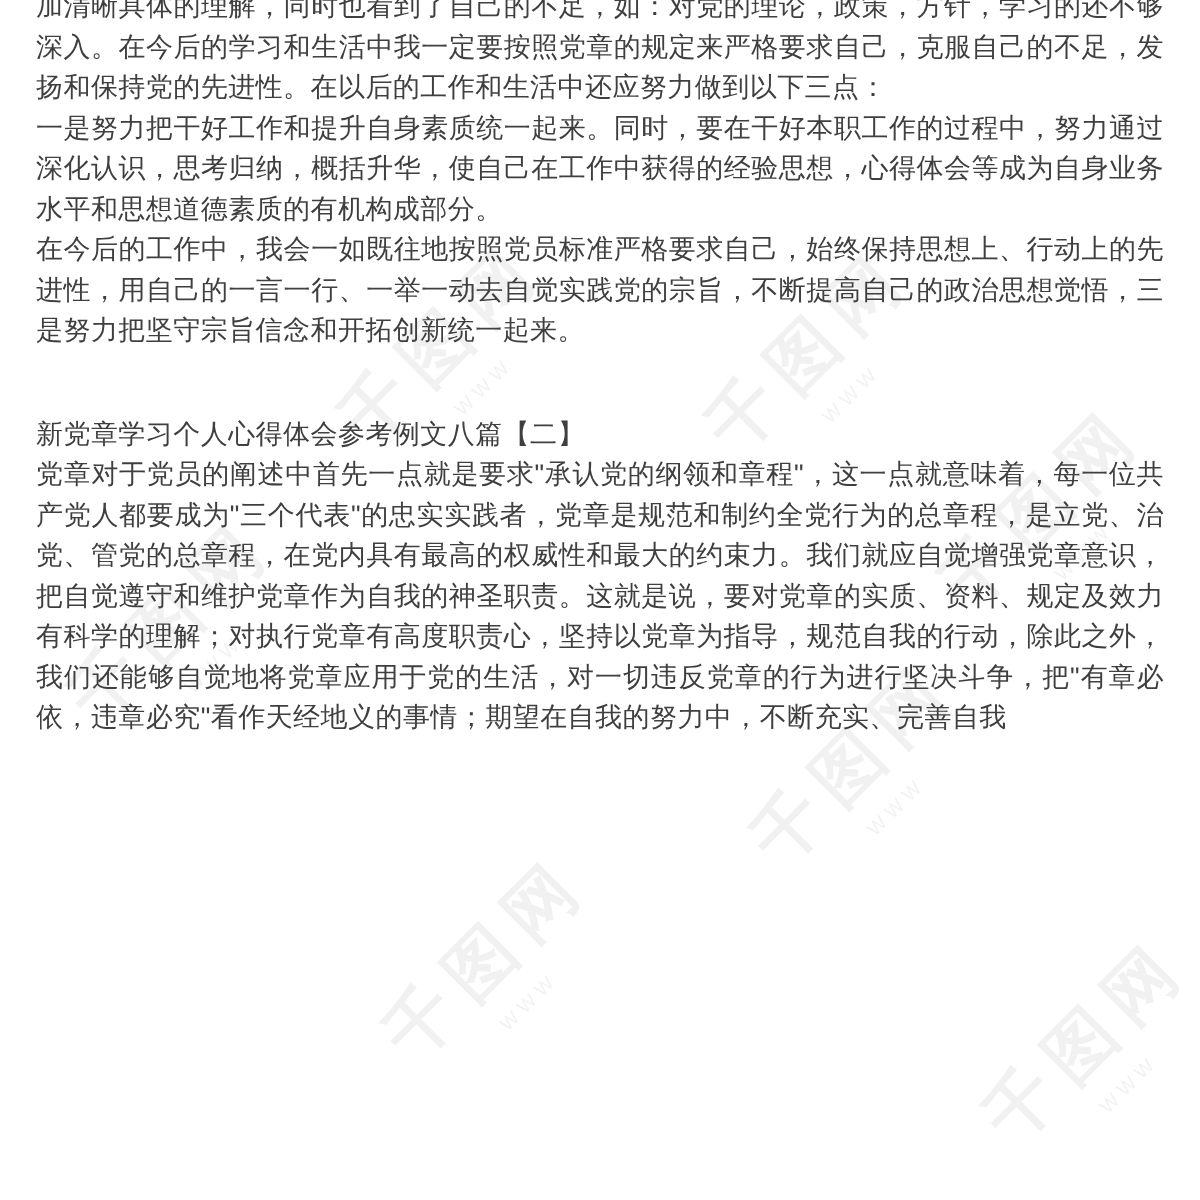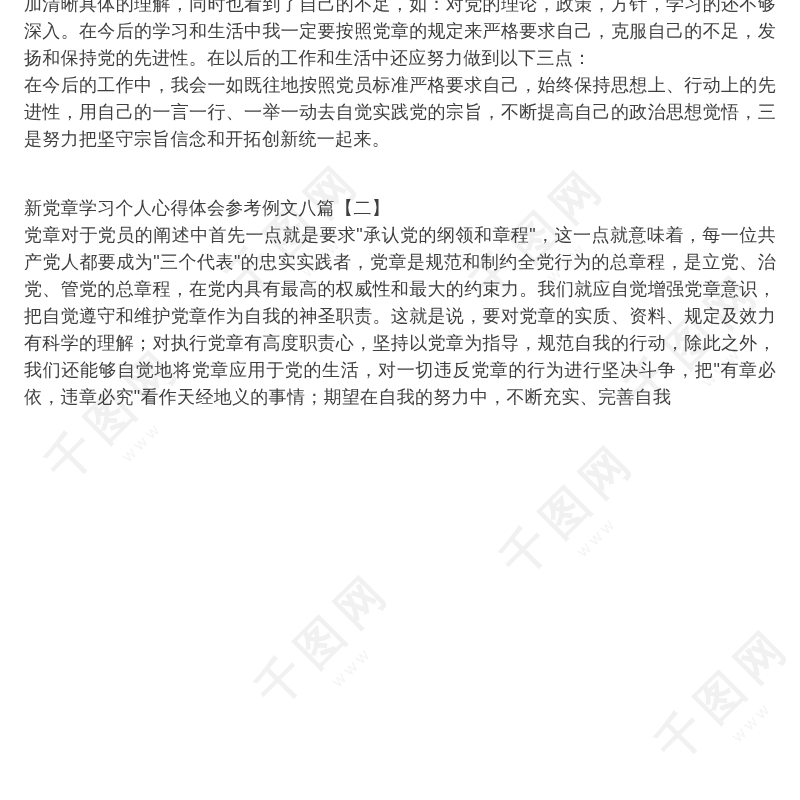--- a/index.html
+++ b/index.html
@@ -91,18 +91,19 @@
         <div class="wm-sub">WWW</div>
       </div>
       <div class="wm" style="left: 730px; top: 700px;">
         <div class="wm-main">千图网</div>
         <div class="wm-sub">WWW</div>
       </div>
     </div>
   <div class="doc">
     <div>
         <div class="para">加清晰具体的理解，同时也看到了自己的不足，如：对党的理论，政策，方针，学习的还不够深入。在今后的学习和生活中我一定要按照党章的规定来严格要求自己，克服自己的不足，发扬和保持党的先进性。在以后的工作和生活中还应努力做到以下三点：</div>
+        <div class="para">一是努力把干好工作和提升自身素质统一起来。同时，要在干好本职工作的过程中，努力通过深化认识，思考归纳，概括升华，使自己在工作中获得的经验思想，心得体会等成为自身业务水平和思想道德素质的有机构成部分。</div>
         <div class="para">在今后的工作中，我会一如既往地按照党员标准严格要求自己，始终保持思想上、行动上的先进性，用自己的一言一行、一举一动去自觉实践党的宗旨，不断提高自己的政治思想觉悟，三是努力把坚守宗旨信念和开拓创新统一起来。</div>
         <div class="para heading">新党章学习个人心得体会参考例文八篇【二】</div>
         <div class="para">党章对于党员的阐述中首先一点就是要求"承认党的纲领和章程"，这一点就意味着，每一位共产党人都要成为"三个代表"的忠实实践者，党章是规范和制约全党行为的总章程，是立党、治党、管党的总章程，在党内具有最高的权威性和最大的约束力。我们就应自觉增强党章意识，把自觉遵守和维护党章作为自我的神圣职责。这就是说，要对党章的实质、资料、规定及效力有科学的理解；对执行党章有高度职责心，坚持以党章为指导，规范自我的行动，除此之外，我们还能够自觉地将党章应用于党的生活，对一切违反党章的行为进行坚决斗争，把"有章必依，违章必究"看作天经地义的事情；期望在自我的努力中，不断充实、完善自我</div>
       </div>
   </div>
 </div>
 
 </body></html>

